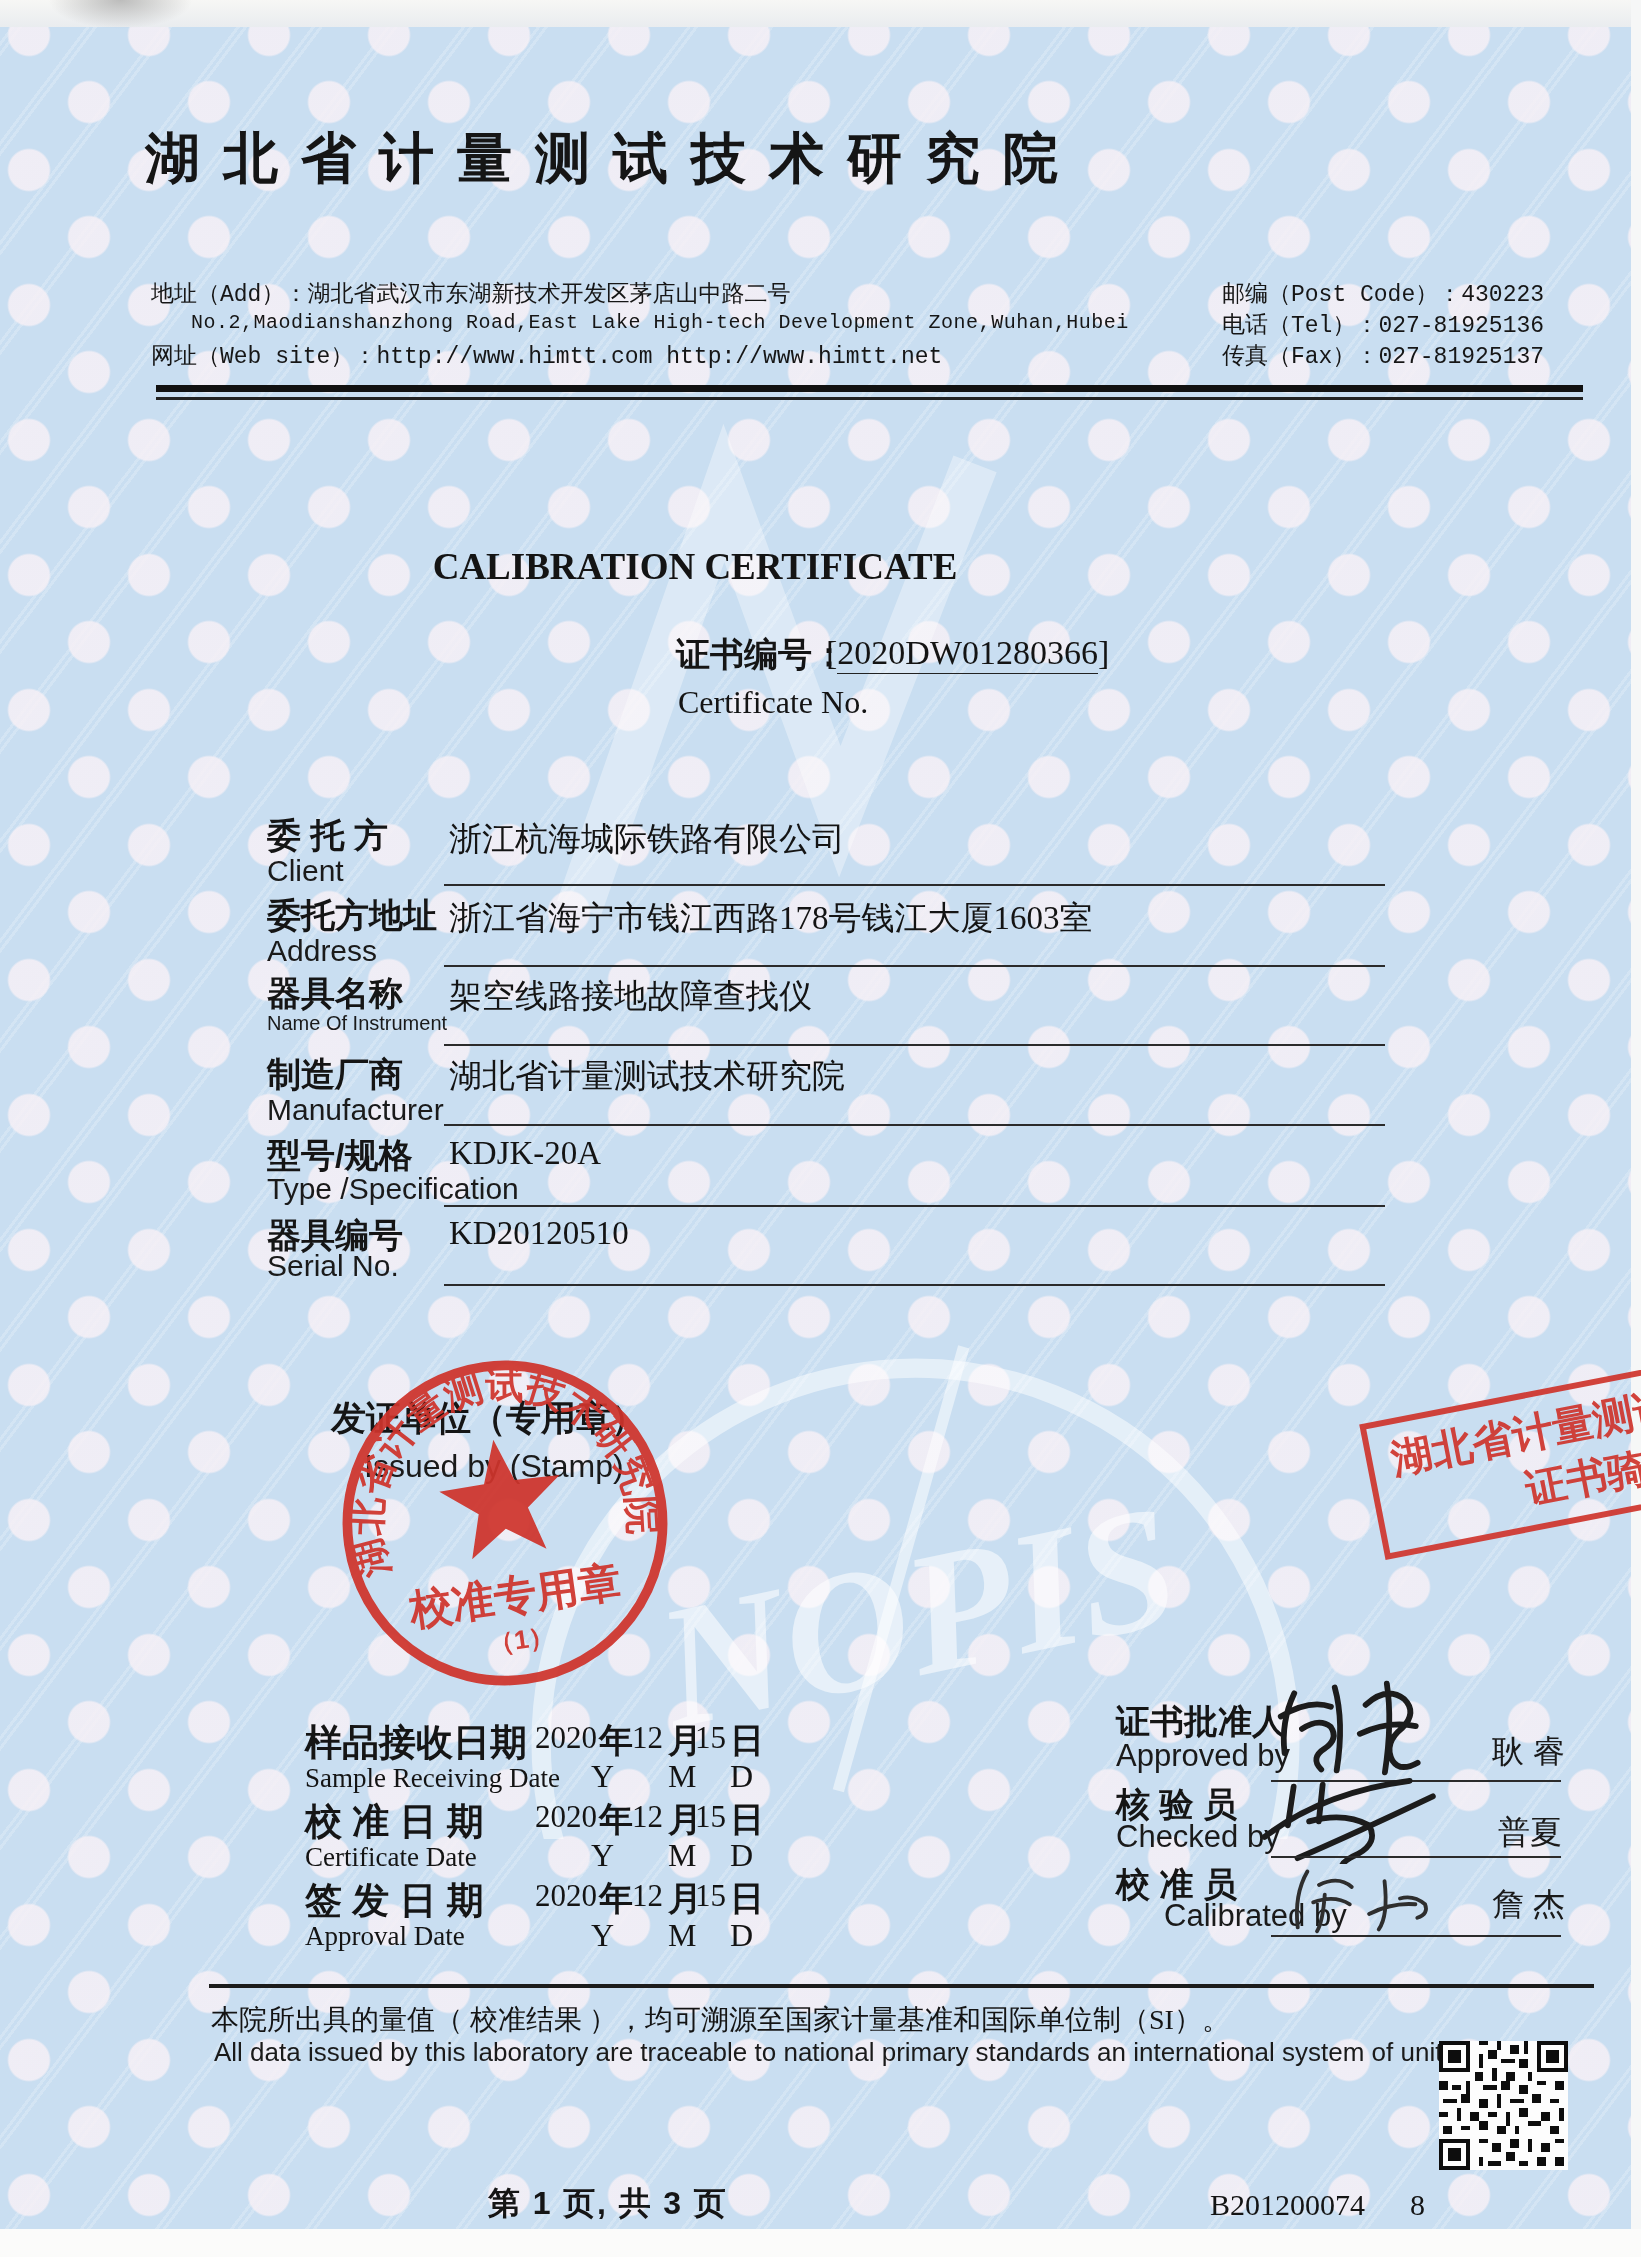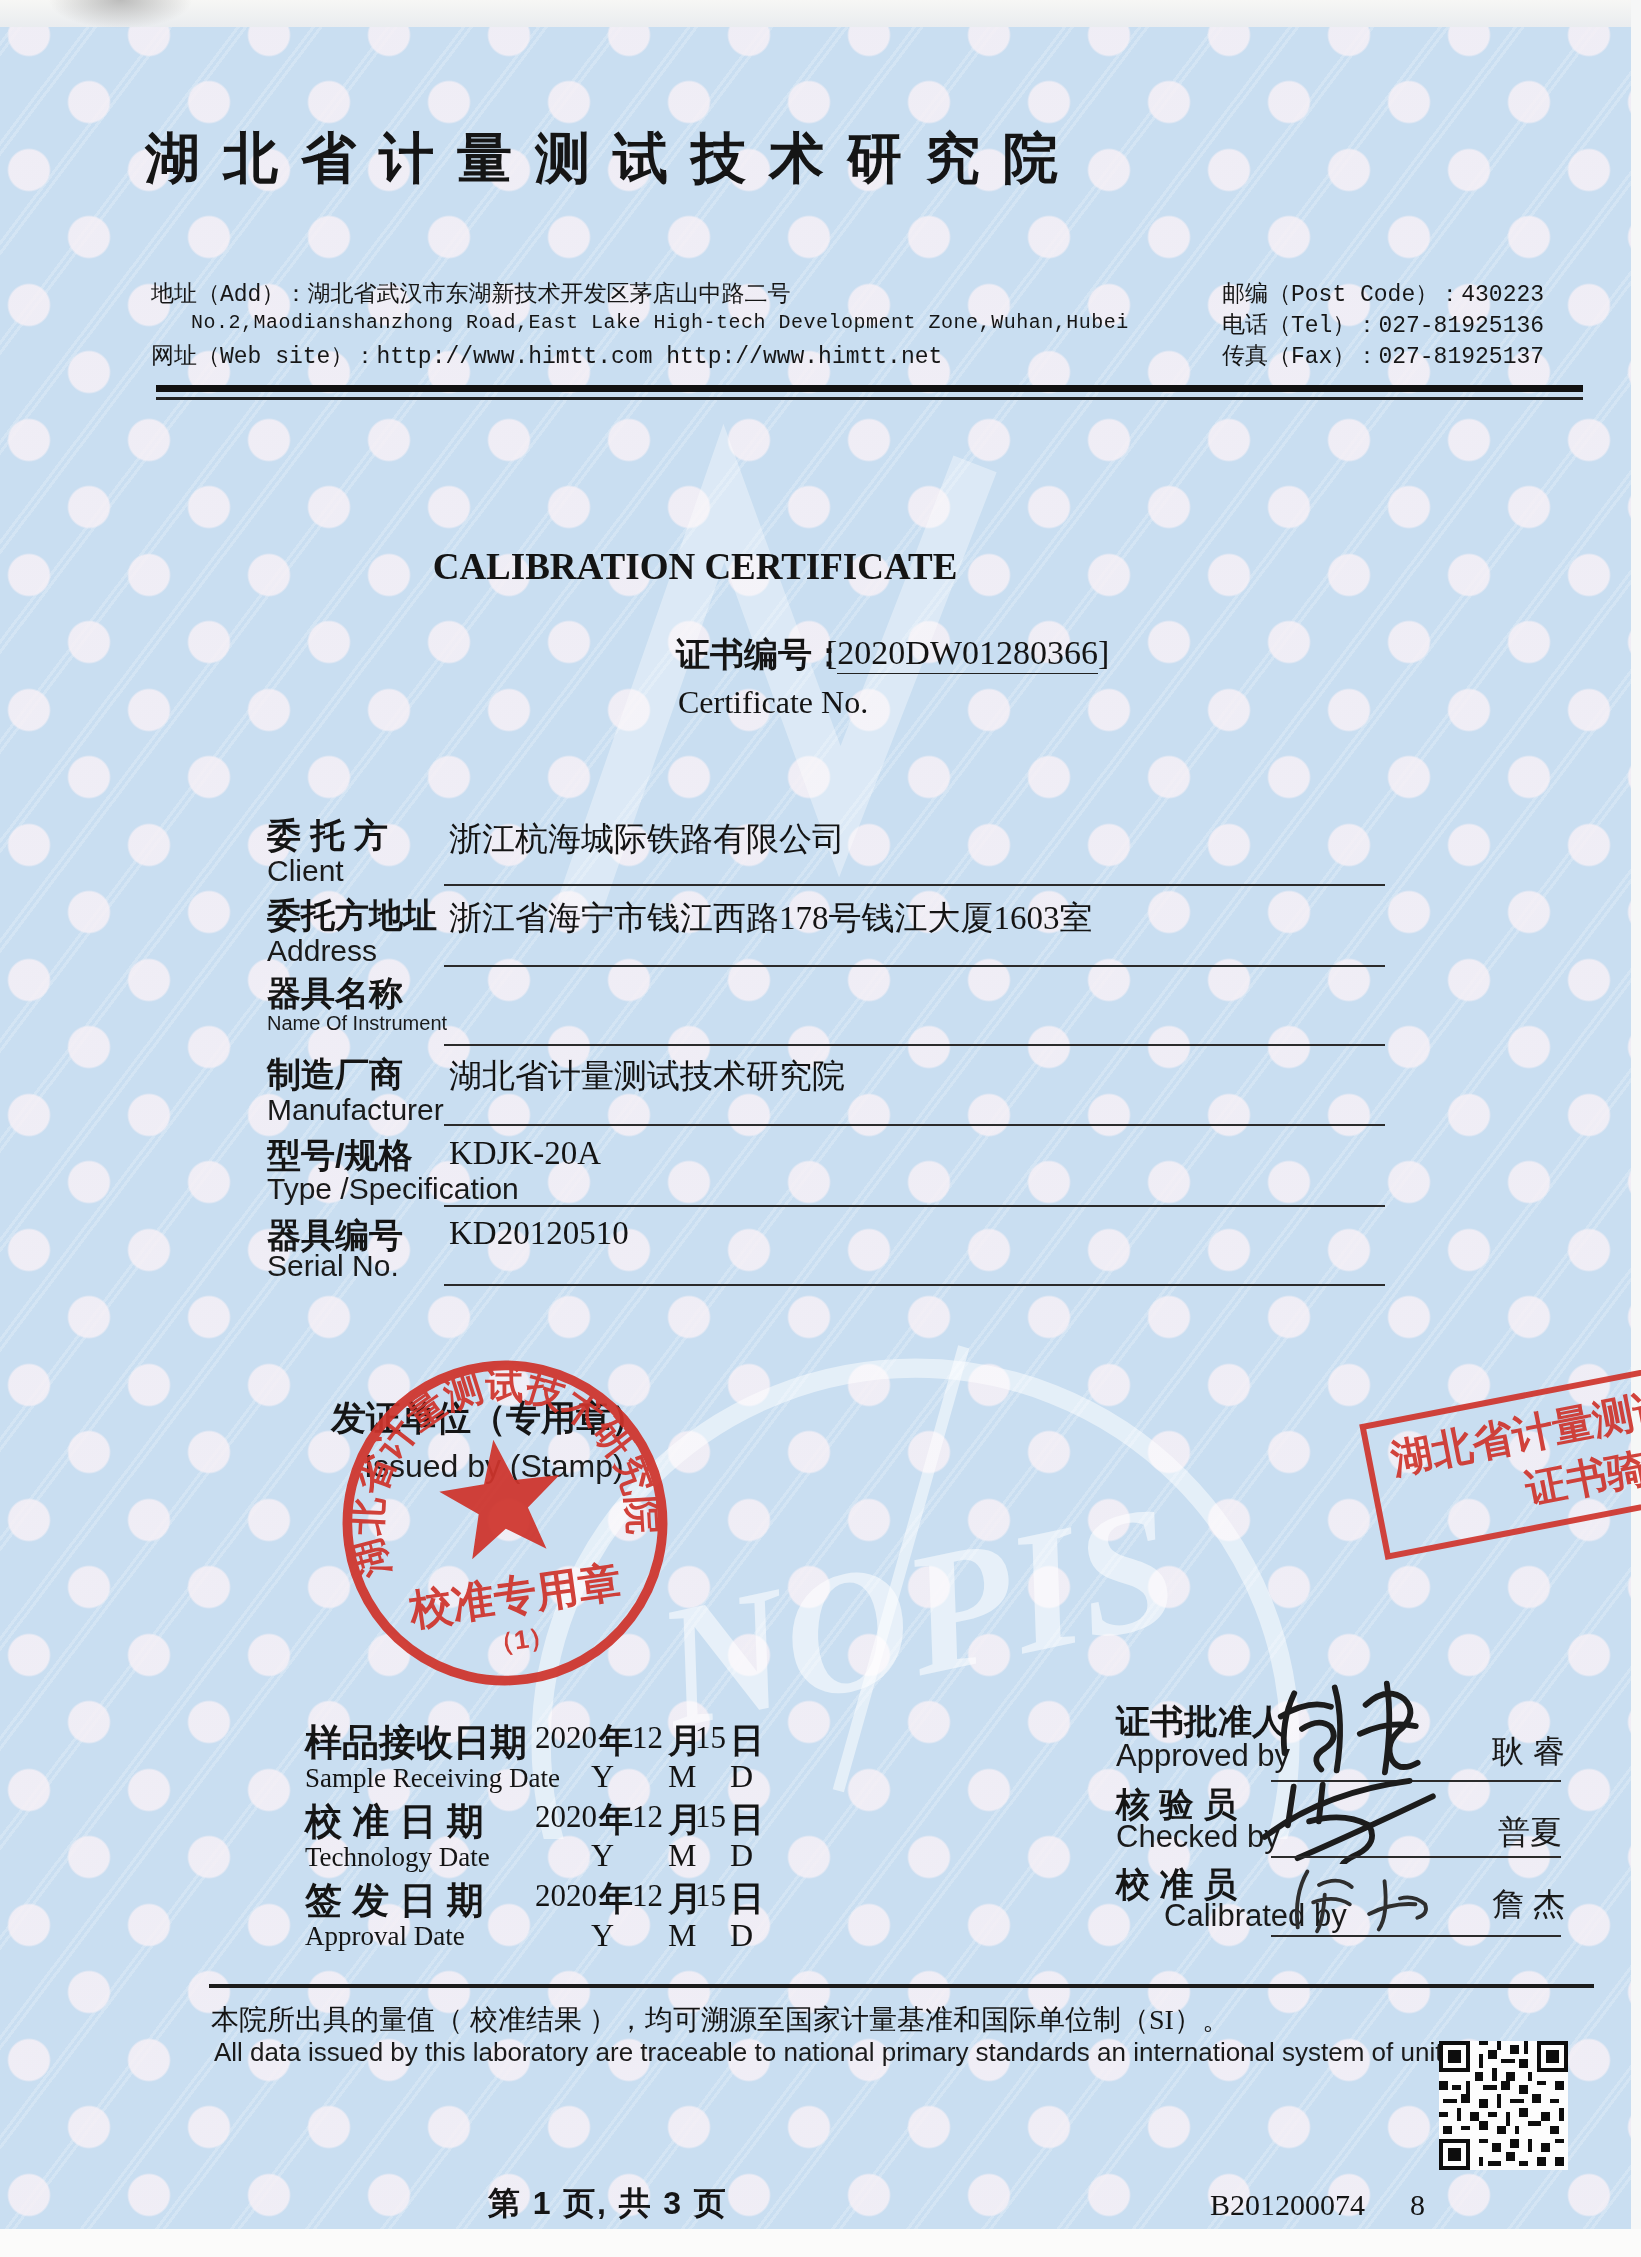--- a/index.html
+++ b/index.html
@@ -74,20 +74,21 @@
   <div class="abs serif" style="left:449px;top:817px;font-size:33px;">浙江杭海城际铁路有限公司</div>
   <div class="uline" style="left:444px;top:884px;width:941px;"></div>
 
   <div class="abs cnb" style="left:267px;top:893px;font-size:34px;">委托方地址</div>
   <div class="abs sans" style="left:267px;top:934px;font-size:30px;">Address</div>
   <div class="abs serif" style="left:449px;top:896px;font-size:33px;">浙江省海宁市钱江西路178号钱江大厦1603室</div>
   <div class="uline" style="left:444px;top:965px;width:941px;"></div>
 
   <div class="abs cnb" style="left:267px;top:971px;font-size:34px;">器具名称</div>
   <div class="abs sans" style="left:267px;top:1012px;font-size:20px;">Name Of Instrument</div>
+  <div class="abs serif" style="left:449px;top:974px;font-size:33px;">架空线路接地故障查找仪</div>
   <div class="uline" style="left:444px;top:1044px;width:941px;"></div>
 
   <div class="abs cnb" style="left:267px;top:1052px;font-size:34px;">制造厂商</div>
   <div class="abs sans" style="left:267px;top:1093px;font-size:30px;">Manufacturer</div>
   <div class="abs serif" style="left:449px;top:1054px;font-size:33px;">湖北省计量测试技术研究院</div>
   <div class="uline" style="left:444px;top:1124px;width:941px;"></div>
 
   <div class="abs cnb" style="left:267px;top:1133px;font-size:34px;">型号/规格</div>
   <div class="abs sans" style="left:267px;top:1172px;font-size:30px;">Type /Specification</div>
   <div class="abs serif" style="left:449px;top:1135px;font-size:33px;">KDJK-20A</div>
@@ -123,21 +124,21 @@
   <span class="abs cnb" style="left:599px;top:1718px;font-size:34px;">年</span>
   <span class="abs serif" style="left:632px;top:1720px;font-size:31px;">12</span>
   <span class="abs cnb" style="left:668px;top:1718px;font-size:34px;">月</span>
   <span class="abs serif" style="left:695px;top:1720px;font-size:31px;">15</span>
   <span class="abs cnb" style="left:730px;top:1718px;font-size:34px;">日</span>
   <span class="abs serif" style="left:591px;top:1758px;font-size:32px;">Y</span>
   <span class="abs serif" style="left:668px;top:1758px;font-size:32px;">M</span>
   <span class="abs serif" style="left:730px;top:1758px;font-size:32px;">D</span>
 
   <div class="abs cnb" style="left:305px;top:1797px;font-size:37px;">校 准 日 期</div>
-  <div class="abs serif" style="left:305px;top:1842px;font-size:27px;">Technology Date</div>
+  <div class="abs serif" style="left:305px;top:1842px;font-size:27px;">Certificate Date</div>
   <span class="abs serif" style="left:535px;top:1799px;font-size:31px;">2020</span>
   <span class="abs cnb" style="left:599px;top:1797px;font-size:34px;">年</span>
   <span class="abs serif" style="left:632px;top:1799px;font-size:31px;">12</span>
   <span class="abs cnb" style="left:668px;top:1797px;font-size:34px;">月</span>
   <span class="abs serif" style="left:695px;top:1799px;font-size:31px;">15</span>
   <span class="abs cnb" style="left:730px;top:1797px;font-size:34px;">日</span>
   <span class="abs serif" style="left:591px;top:1837px;font-size:32px;">Y</span>
   <span class="abs serif" style="left:668px;top:1837px;font-size:32px;">M</span>
   <span class="abs serif" style="left:730px;top:1837px;font-size:32px;">D</span>
 

